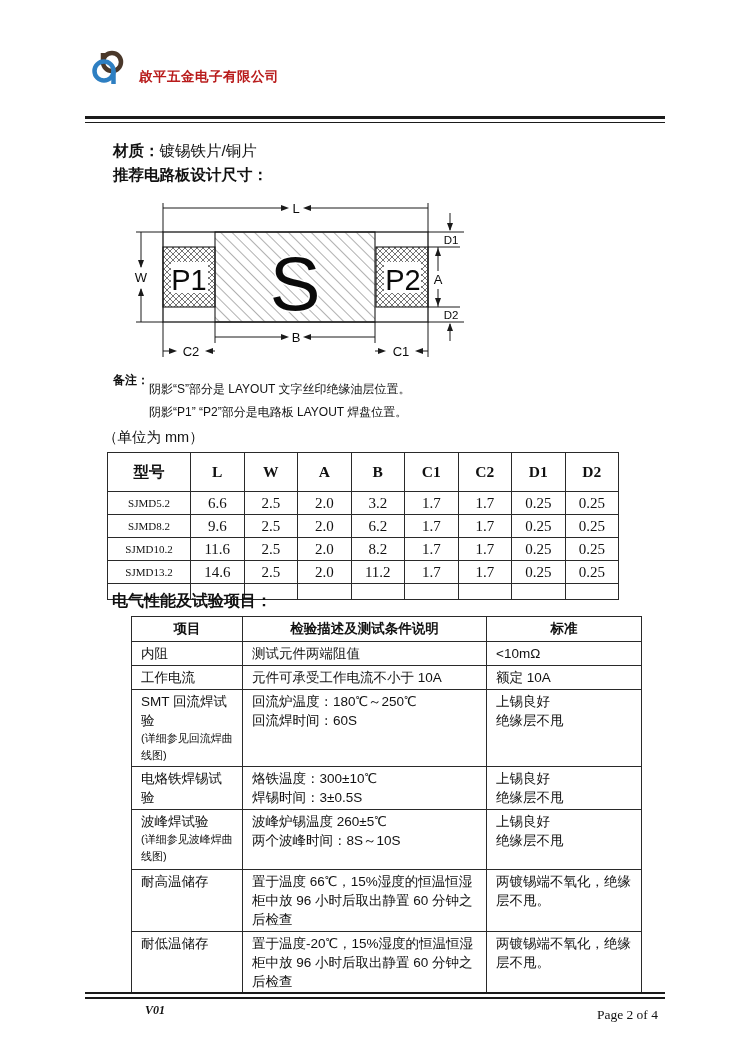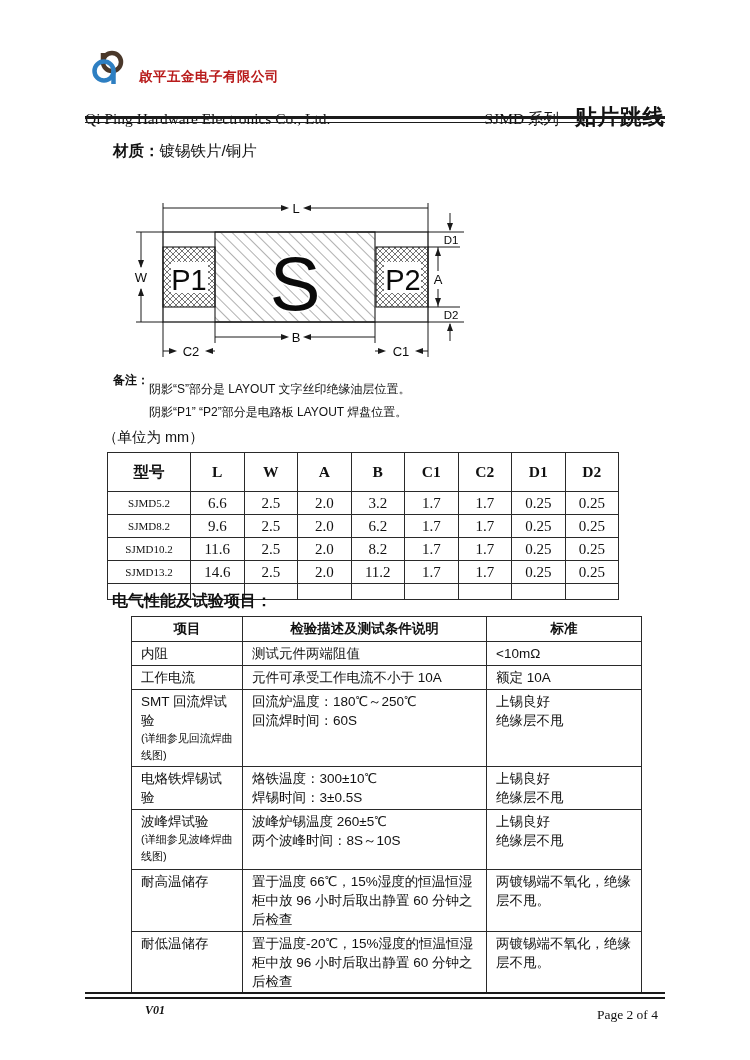--- a/index.html
+++ b/index.html
@@ -59,31 +59,26 @@
       <span>
         <svg width="46" height="44" viewBox="0 0 46 44">
           <circle cx="27" cy="16" r="9" fill="none" stroke="#4a382a" stroke-width="4.5"></circle>
           <path d="M18,16 L18,7" stroke="#4a382a" stroke-width="4.5"></path>
           <circle cx="19" cy="25" r="9.5" fill="none" stroke="#2e7fc2" stroke-width="4.5"></circle>
           <path d="M28.5,25 L28.5,38" stroke="#2e7fc2" stroke-width="4.5"></path>
         </svg>
       </span>
       <span class="company-cn">啟平五金电子有限公司</span>
     </div>
-    <div class="en-row">
-      <span class="company-en">Qi Ping Hardware Electronics Co., Ltd.</span>
-      <span class="spacer"></span>
-      <span class="series">SJMD 系列</span>
-      <span class="product">贴片跳线</span>
-    </div>
   </div>
   <div class="abs rule-hdr"></div>
 
   <div class="abs intro">
     <div><span class="b">材质：</span><span>镀锡铁片/铜片</span></div>
+    <div class="b">推荐电路板设计尺寸：</div>
   </div>
 
   <div class="abs" style="left:128px;top:197px;">
     <svg width="360" height="172" viewBox="0 0 360 172">
       <defs>
         <pattern id="hatchS" width="8" height="8" patternUnits="userSpaceOnUse" patternTransform="rotate(-45)">
           <line x1="0" y1="0" x2="0" y2="8" stroke="#3a3a3a" stroke-width="0.8"></line>
         </pattern>
         <pattern id="hatchX" width="6" height="6" patternUnits="userSpaceOnUse">
           <path d="M0,0 L6,6 M6,0 L0,6" stroke="#3a3a3a" stroke-width="0.7" fill="none"></path>

